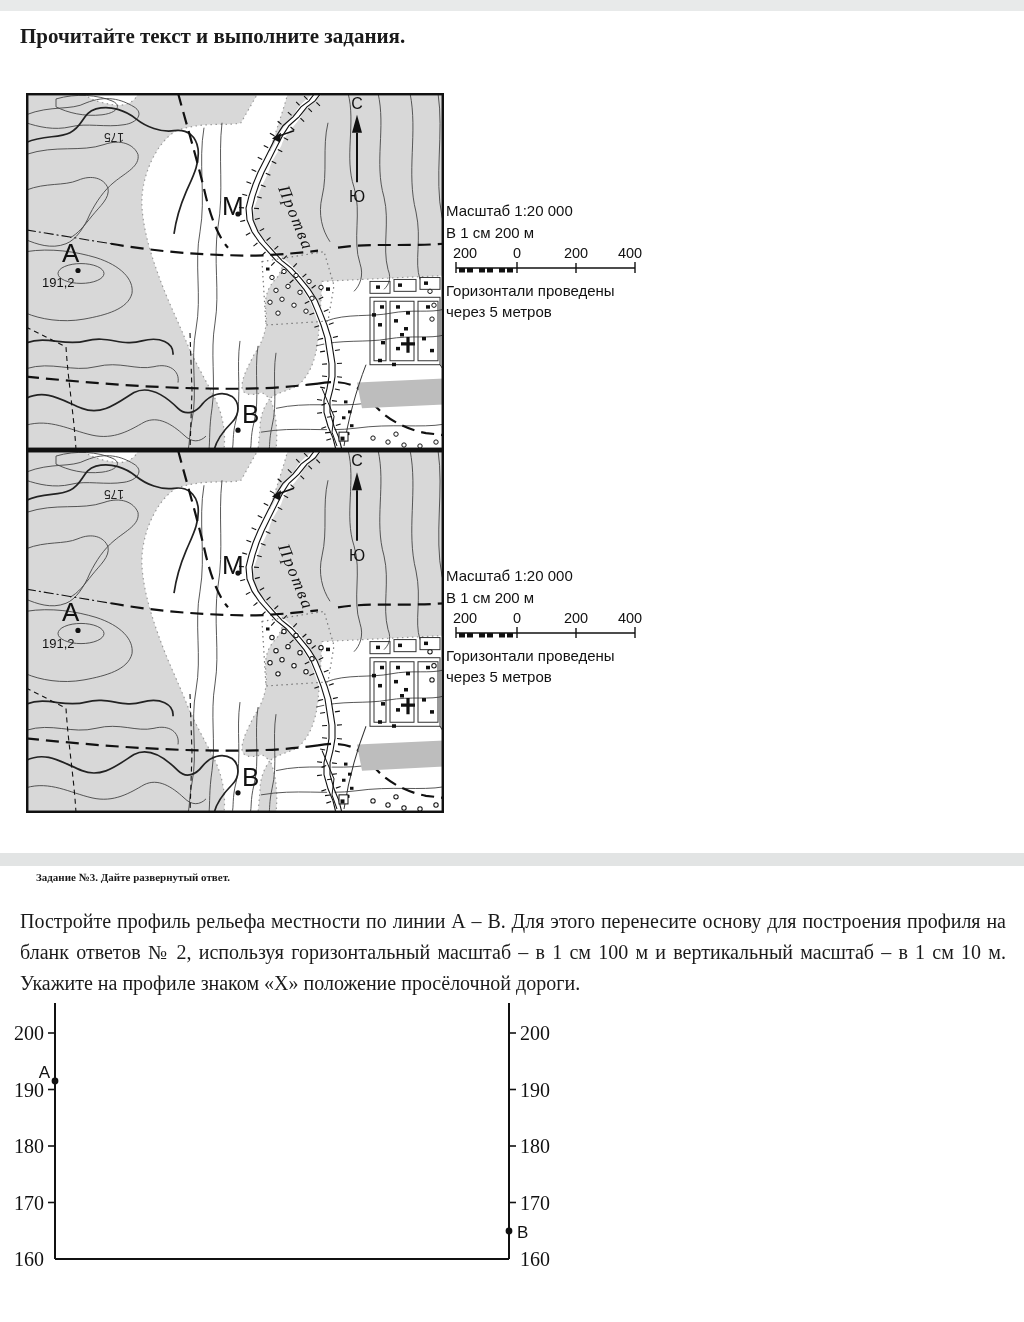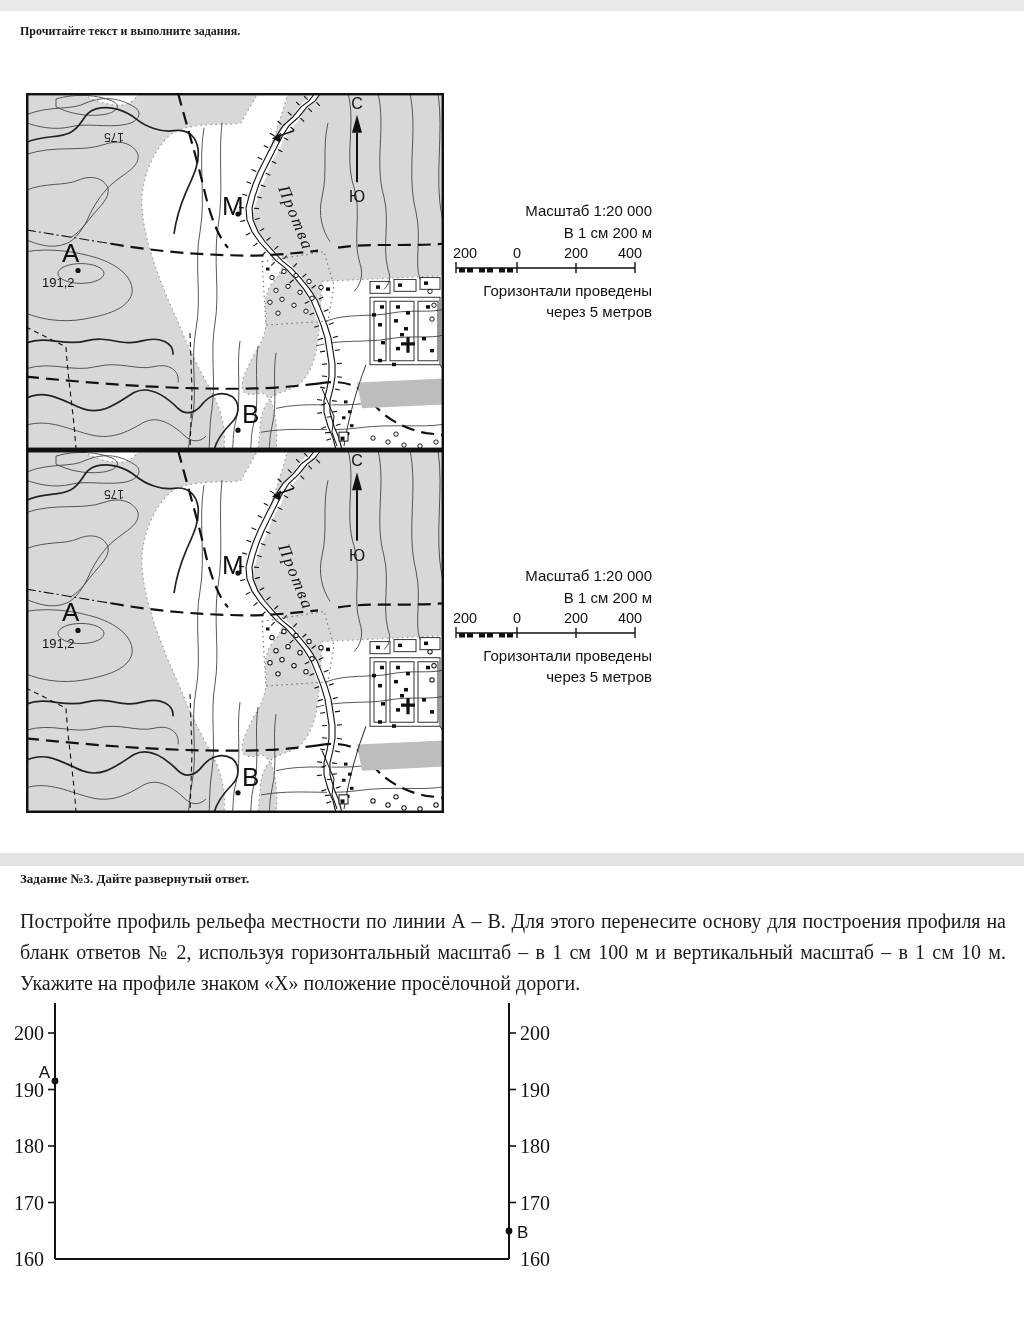--- a/index.html
+++ b/index.html
@@ -1,24 +1,24 @@
 <!DOCTYPE html>
 <html><head>
 <meta charset="utf-8">
 <style>
   html,body{margin:0;padding:0;background:#fff;}
   body{position:relative;width:1024px;height:1322px;font-family:"Liberation Serif",serif;color:#1a1a1a;}
   .topbar{position:absolute;left:0;top:0;width:1024px;height:11px;background:#e8eaea;}
-  .hdr{position:absolute;left:20px;top:24px;font-size:12px;font-weight:bold;}
+  .hdr{position:absolute;left:20px;top:24px;font-size:21px;font-weight:bold;}
   .map-wrap{position:absolute;left:26px;}
-  .scaleblock{position:absolute;left:446px;width:206px;text-align:right;
+  .scaleblock{position:absolute;left:446px;width:206px;text-align:left;
     font-family:"Liberation Sans",sans-serif;font-size:15px;line-height:1.45;color:#111;}
   .scaleblock .barsvg{display:block;margin:2px auto 2px auto;}
   .divider{position:absolute;left:0;top:853px;width:1024px;height:13px;background:#e2e4e4;}
-  .task-h{position:absolute;left:20px;top:871px;font-size:13px;font-weight:bold;}
+  .task-h{position:absolute;left:36px;top:871px;font-size:11px;font-weight:bold;}
   .task-b{position:absolute;left:20px;top:906px;width:986px;font-size:20px;line-height:1.55;text-align:justify;}
   .chart{position:absolute;left:0;top:1000px;}
   svg text{user-select:none;}
   .serif-num{font-family:"Liberation Serif",serif;}
   .sans{font-family:"Liberation Sans",sans-serif;}
 </style>
 </head>
 <body>
 
 <div class="topbar"></div>

